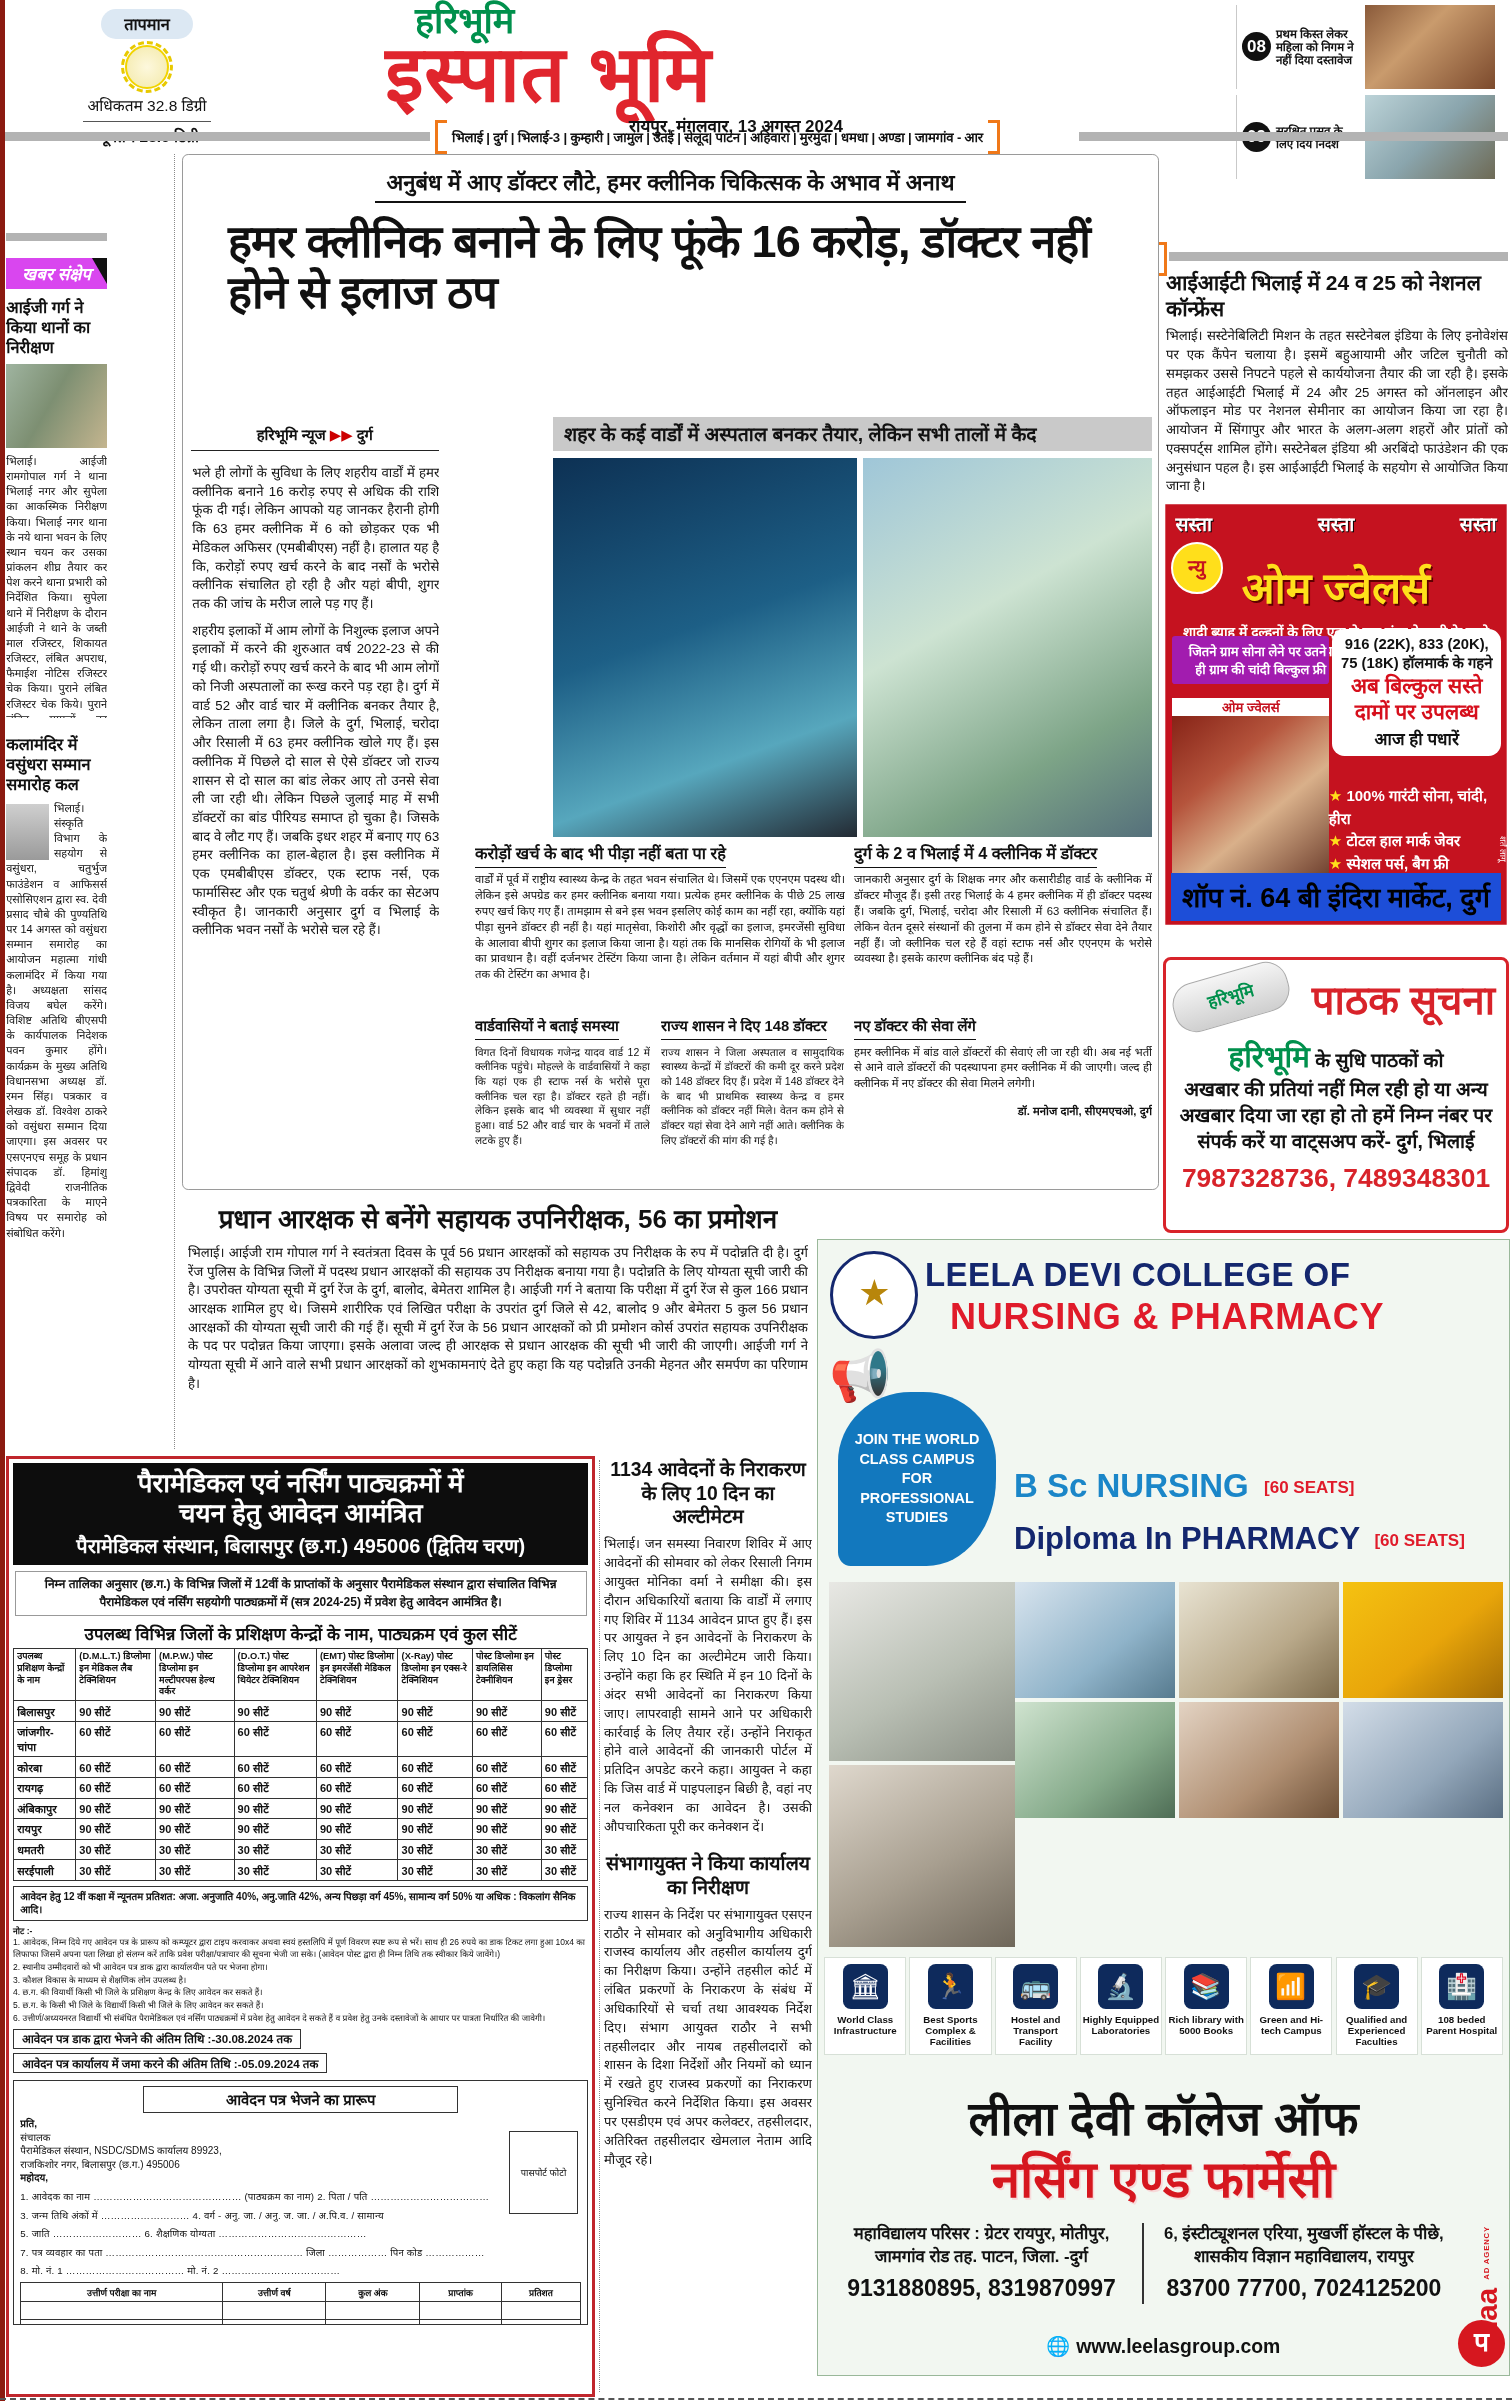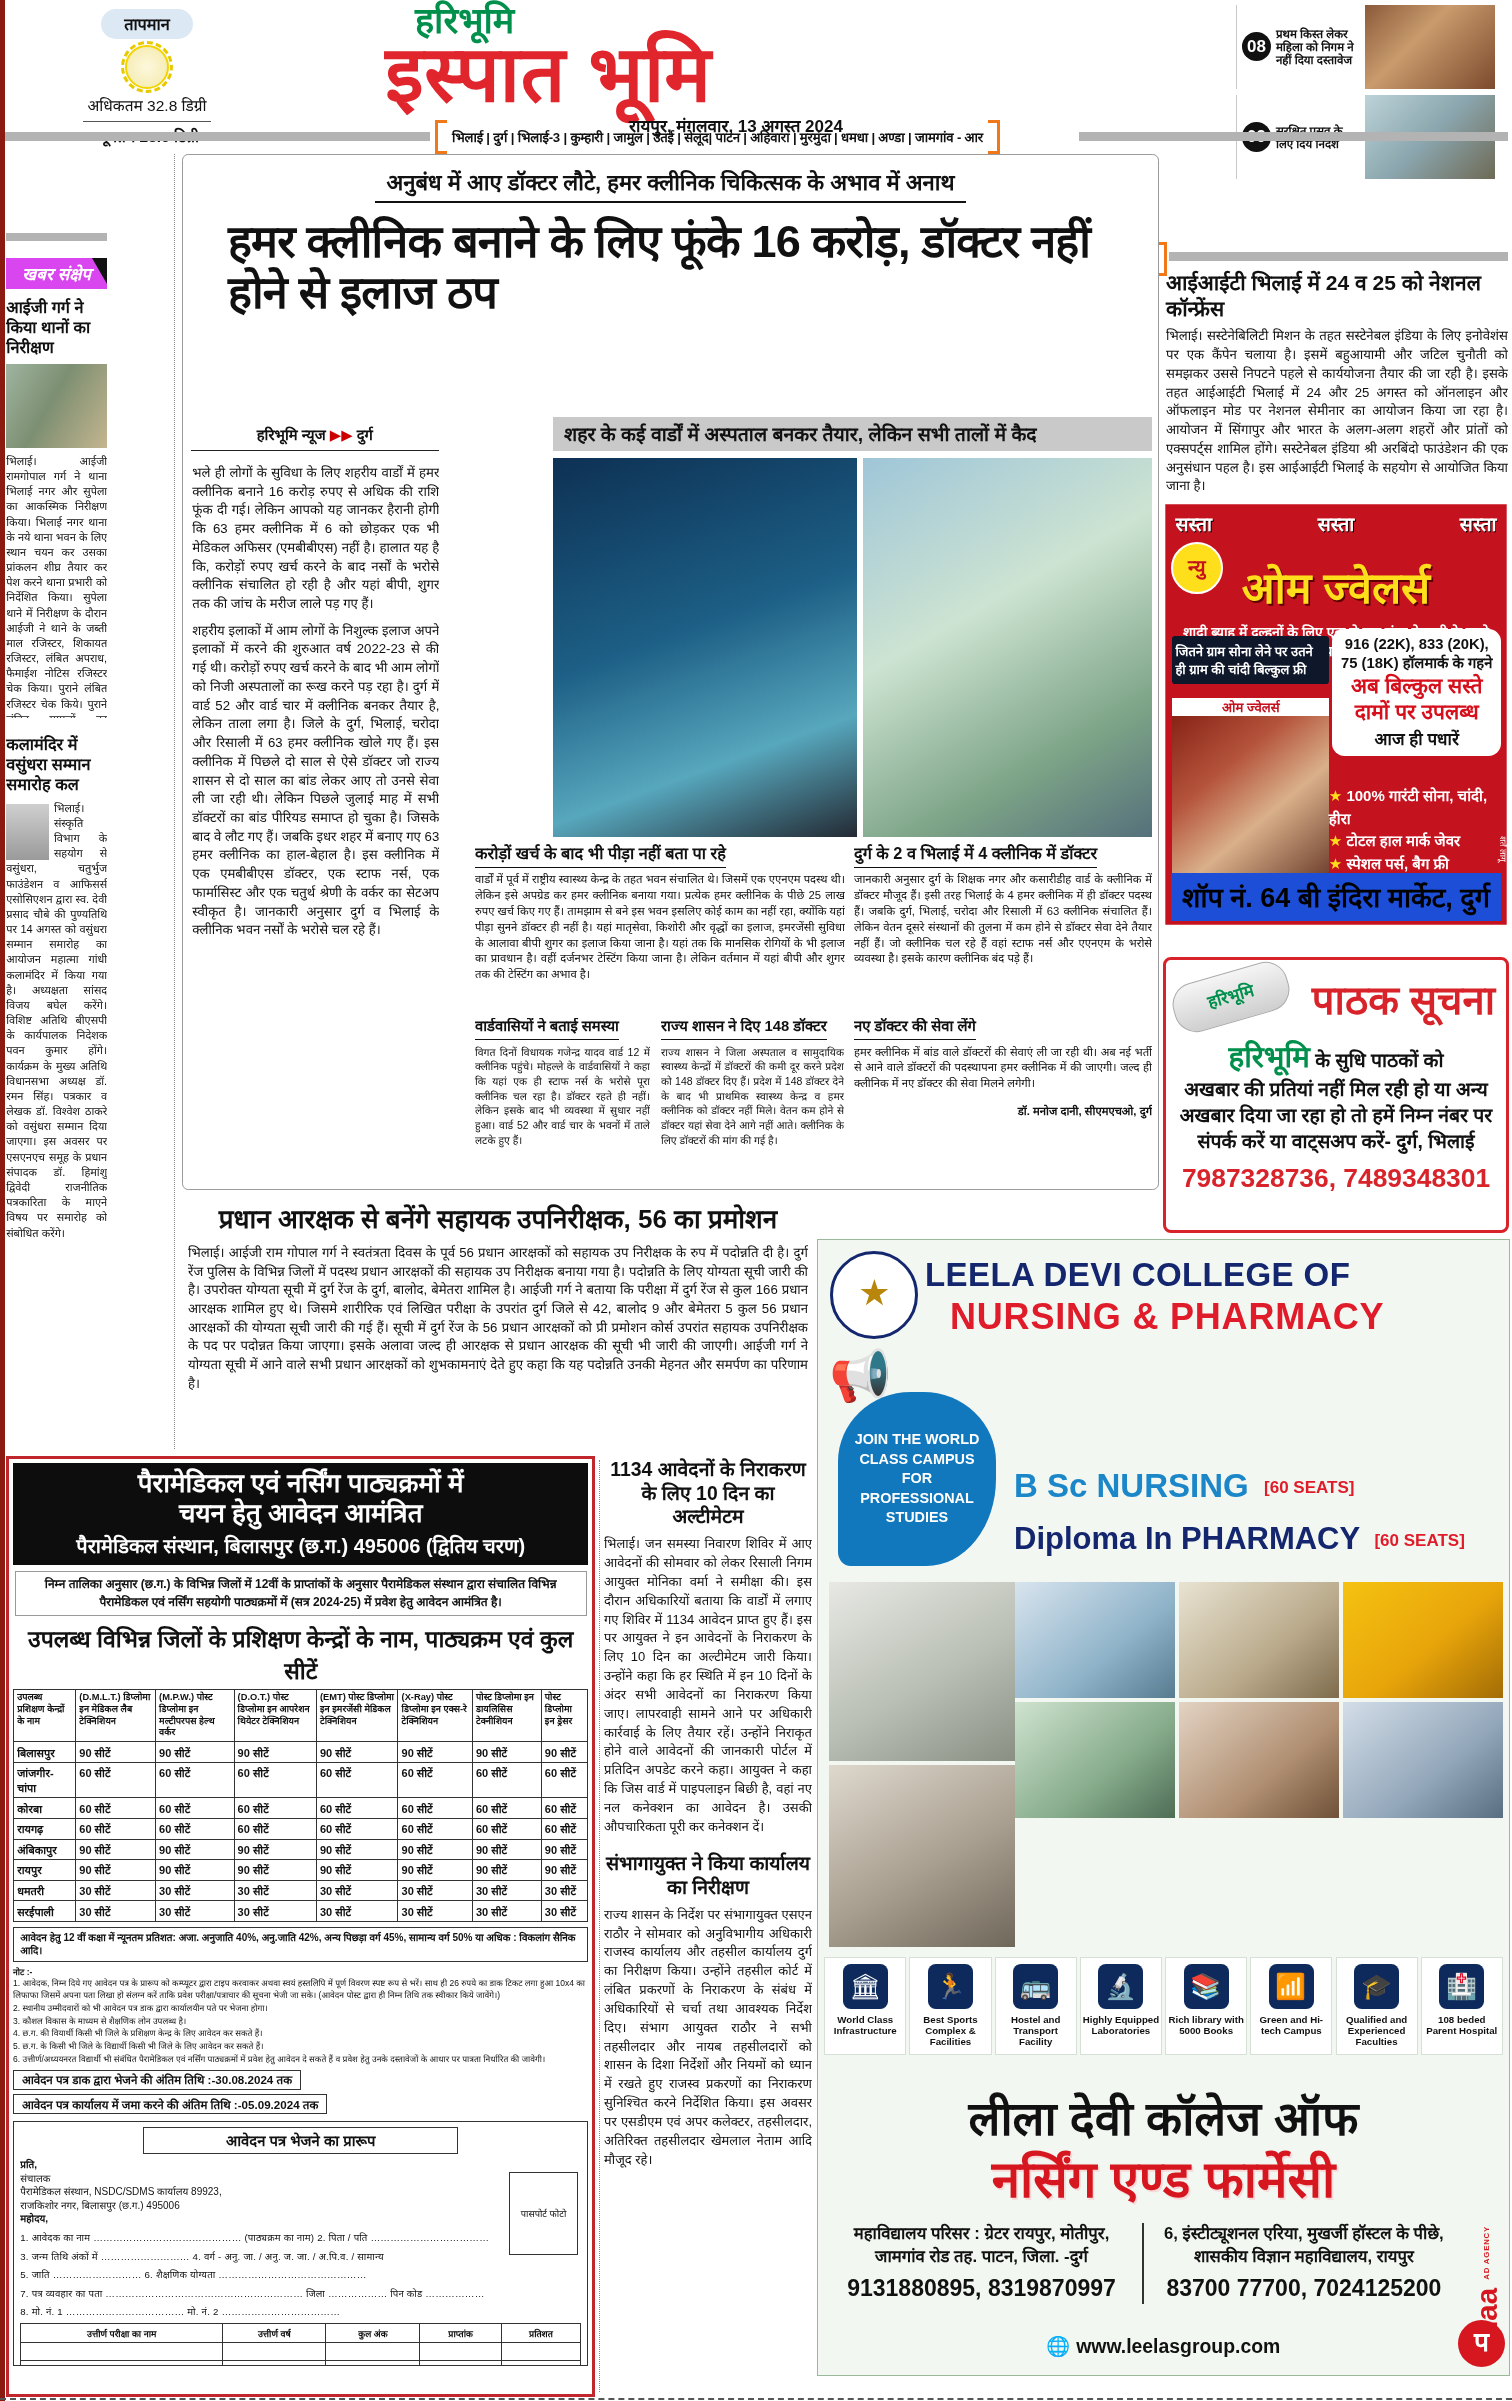--- a/index.html
+++ b/index.html
@@ -62,21 +62,21 @@
   
   .iit{left:1166px;top:270px;width:342px;}
   .iit h2{font-weight:bold;font-size:21px;line-height:1.22;margin:0 0 6.2px;}
   .iit .ib{font-size:13.2px;line-height:1.42;height:194px;overflow:hidden;}
   
   .omad{left:1163px;top:502px;width:346px;height:425px;background:#c5121f;box-shadow:inset 0 0 0 2.3px #fff,inset 0 0 0 4.7px #c5121f;}
   .sasta-row{display:flex;justify-content:space-between;padding:7.8px 12.4px 0;color:#fff;font-weight:bold;font-size:19.4px;text-shadow:0.8px 0.8px 0 #000;}
   .nyu{position:absolute;left:7.8px;top:40px;width:48px;height:48px;background:#ffdf1b;border:2.3px solid #fff;border-radius:50%;color:#c5121f;font-weight:bold;font-size:20px;text-align:center;line-height:47px;}
   .om-name{text-align:center;color:#ffdf1b;font-weight:bold;font-size:43px;margin-top:20px;text-shadow:1.6px 1.6px 0 #5e0000;}
   .om-tag{text-align:center;color:#fff;font-weight:bold;font-size:14px;margin-top:6.2px;padding:0 4.7px;}
-  .om-black{position:absolute;left:9.3px;top:134px;width:157px;background:#0f172a;color:#fff;font-weight:bold;font-size:13px;text-align:left;padding:6.2px 3.1px;border-radius:3.1px;box-sizing:border-box;}
+  .om-black{position:absolute;left:9.3px;top:134px;width:157px;background:#a21caf;color:#fff;font-weight:bold;font-size:13px;text-align:right;padding:6.2px 3.1px;border-radius:3.1px;box-sizing:border-box;}
   .om-white{position:absolute;right:7.8px;top:127px;width:169px;background:#fff;border-radius:12.4px;text-align:center;padding:6.2px 4.7px;box-sizing:border-box;}
   .om-purity{font-weight:bold;font-size:14.8px;color:#111;line-height:1.25;}
   .om-price{color:#d60f1c;font-weight:bold;font-size:21px;line-height:1.08;margin-top:3.1px;}
   .om-visit{font-weight:bold;font-size:17px;color:#111;margin-top:3.1px;}
   .om-photo{position:absolute;left:9.3px;top:196px;width:157px;height:197px;background:linear-gradient(140deg,#7e1a10 0%,#b5543c 35%,#d9b08a 60%,#5e2e20 100%);}
   .om-sign{background:#fff;color:#c5121f;font-weight:bold;font-size:13.2px;text-align:center;}
   .om-bullets{position:absolute;right:6.2px;top:283px;width:174px;color:#fff;font-weight:bold;font-size:15px;line-height:1.5;list-style:none;margin:0;padding:0;}
   .om-bullets li:before{content:"★ ";color:#ffdf1b;}
   .om-terms{position:absolute;right:0px;top:334px;writing-mode:vertical-rl;color:#fff;font-size:8.5px;}
   .om-addr{position:absolute;left:7.8px;right:7.8px;bottom:6.2px;background:#1d4ed8;color:#000;font-weight:bold;font-size:27px;text-align:center;padding:5.4px 0;}
@@ -90,21 +90,21 @@
   
   .promo{left:188px;top:1200px;width:620px;height:250px;overflow:hidden;}
   .promo h2{font-weight:bold;font-size:26px;text-align:center;margin:0 0 7.8px;}
   .promo .pb{font-size:13.2px;line-height:1.42;}
   
   .pm{left:6.2px;top:1456px;width:589px;height:941px;border:3.1px solid #c0262c;box-sizing:border-box;background:#fff;padding:3.9px;overflow:hidden;}
   .pm-hdr{background:#0d0d0d;color:#fff;text-align:center;padding:6.2px 3.1px;}
   .pm-h1{font-weight:bold;font-size:26px;line-height:1.15;}
   .pm-h2{font-weight:bold;font-size:20px;margin-top:3.1px;}
   .pm-intro{border:1.6px solid #999;margin:6.2px 1.6px;padding:3.9px 6.2px;font-weight:bold;font-size:12px;text-align:center;line-height:1.45;}
-  .pm-ttl{text-align:center;font-weight:bold;font-size:23px;margin:3.1px 0;}
+  .pm-ttl{text-align:center;font-weight:bold;font-size:17px;margin:3.1px 0;}
   table.pmt{width:100%;border-collapse:collapse;}
   table.pmt th,table.pmt td{border:1.2px solid #333;padding:2.3px 3.1px;vertical-align:top;}
   table.pmt th{font-size:9.3px;text-align:left;line-height:1.25;}
   table.pmt td{font-weight:bold;font-size:11px;}
   .pm-elig{border:1.6px solid #333;margin:4.7px 0;padding:3.1px 6.2px;font-weight:bold;font-size:10px;line-height:1.35;}
   .pm-notes{font-size:8.5px;line-height:1.4;margin:1.6px 0;}
   .pm-notes div{margin-bottom:0.8px;}
   .pm-dead{display:inline-block;border:1.6px solid #333;font-weight:bold;font-size:11.6px;padding:1.6px 7.8px;margin:2.3px 0;}
   .pm-form{border:1.6px solid #333;margin-top:4.7px;position:relative;padding:4.7px 6.2px;height:233px;overflow:hidden;}
   .pm-ftitle{width:55%;margin:0 auto 4.7px;border:1.6px solid #333;text-align:center;font-weight:bold;font-size:14.8px;padding:2.3px;}

